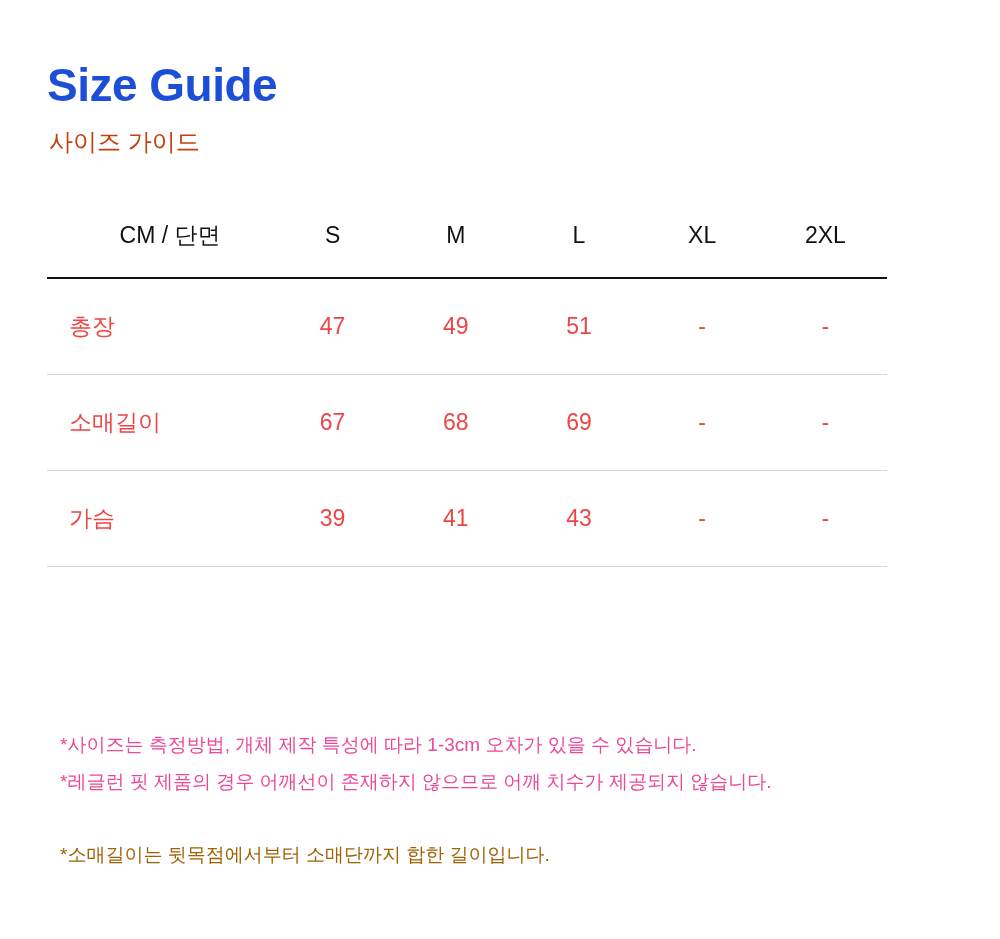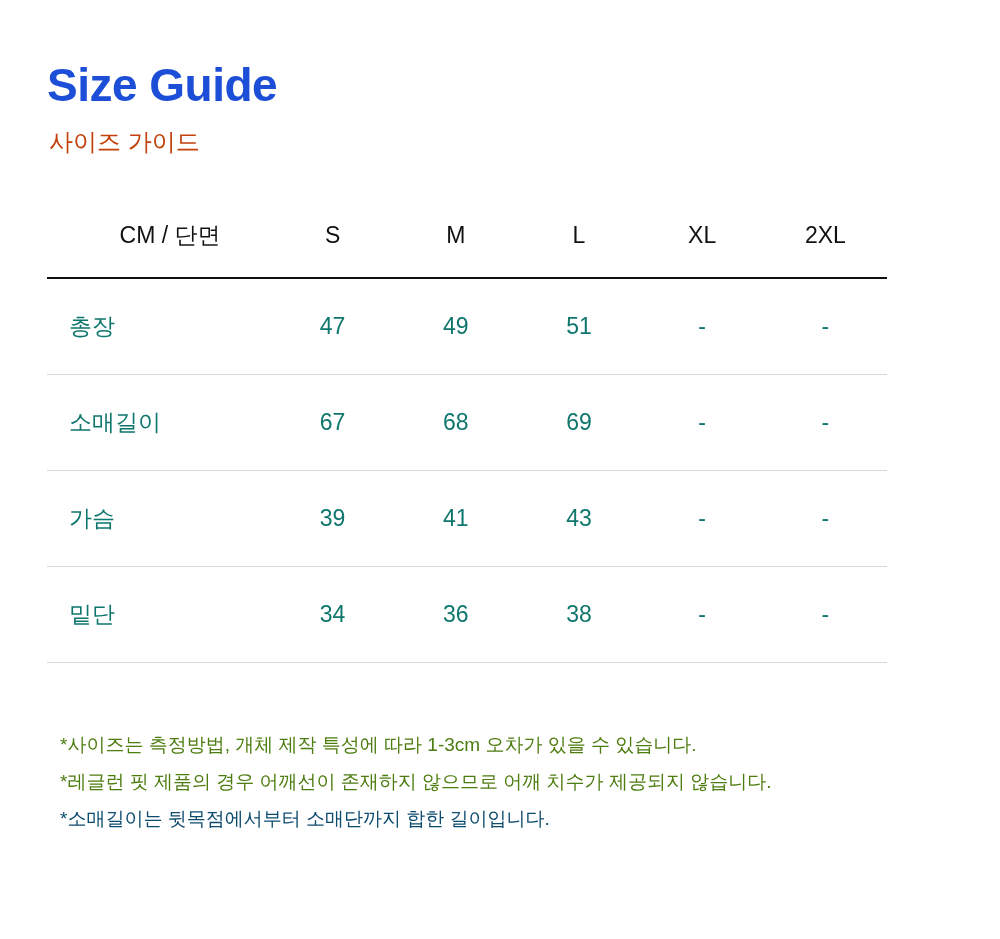--- a/index.html
+++ b/index.html
@@ -65,41 +65,42 @@
   table.size-table tbody tr:first-child {
     border-top: 2px solid #111111;
   }
   table.size-table tbody tr:last-child {
     border-bottom: 1px solid #d8d8d8;
   }
   table.size-table tbody td {
     font-size: 23px;
     padding: 32px 0;
     text-align: center;
-    color: #0f766e;
+    color: #ef4444;
   }
   table.size-table tbody td.label {
     text-align: left;
     padding-left: 22px;
     font-weight: normal;
   }
   .notes {
     position: absolute;
     left: 60px;
     top: 726px;
     width: 900px;
   }
   .note {
     font-size: 19px;
     line-height: 1.95;
-    color: #4d7c0f;
+    color: #ec4899;
     white-space: nowrap;
   }
   .note.highlight {
-    color: #0c4a6e;
+    color: #a16207;
+    margin-top: 36px;
   }
 </style>
 </head>
 <body>
 
 <div class="page">
 
   <div class="title">Size Guide</div>
   <div class="subtitle">사이즈 가이드</div>
 
@@ -140,28 +141,20 @@
         <td>-</td>
       </tr>
       <tr>
         <td class="label">가슴</td>
         <td>39</td>
         <td>41</td>
         <td>43</td>
         <td>-</td>
         <td>-</td>
       </tr>
-      <tr>
-        <td class="label">밑단</td>
-        <td>34</td>
-        <td>36</td>
-        <td>38</td>
-        <td>-</td>
-        <td>-</td>
-      </tr>
     </tbody>
   </table>
 
   <div class="notes">
     <div class="note">*사이즈는 측정방법, 개체 제작 특성에 따라 1-3cm 오차가 있을 수 있습니다.</div>
     <div class="note">*레글런 핏 제품의 경우 어깨선이 존재하지 않으므로 어깨 치수가 제공되지 않습니다.</div>
     <div class="note highlight">*소매길이는 뒷목점에서부터 소매단까지 합한 길이입니다.</div>
   </div>
 
 </div>

